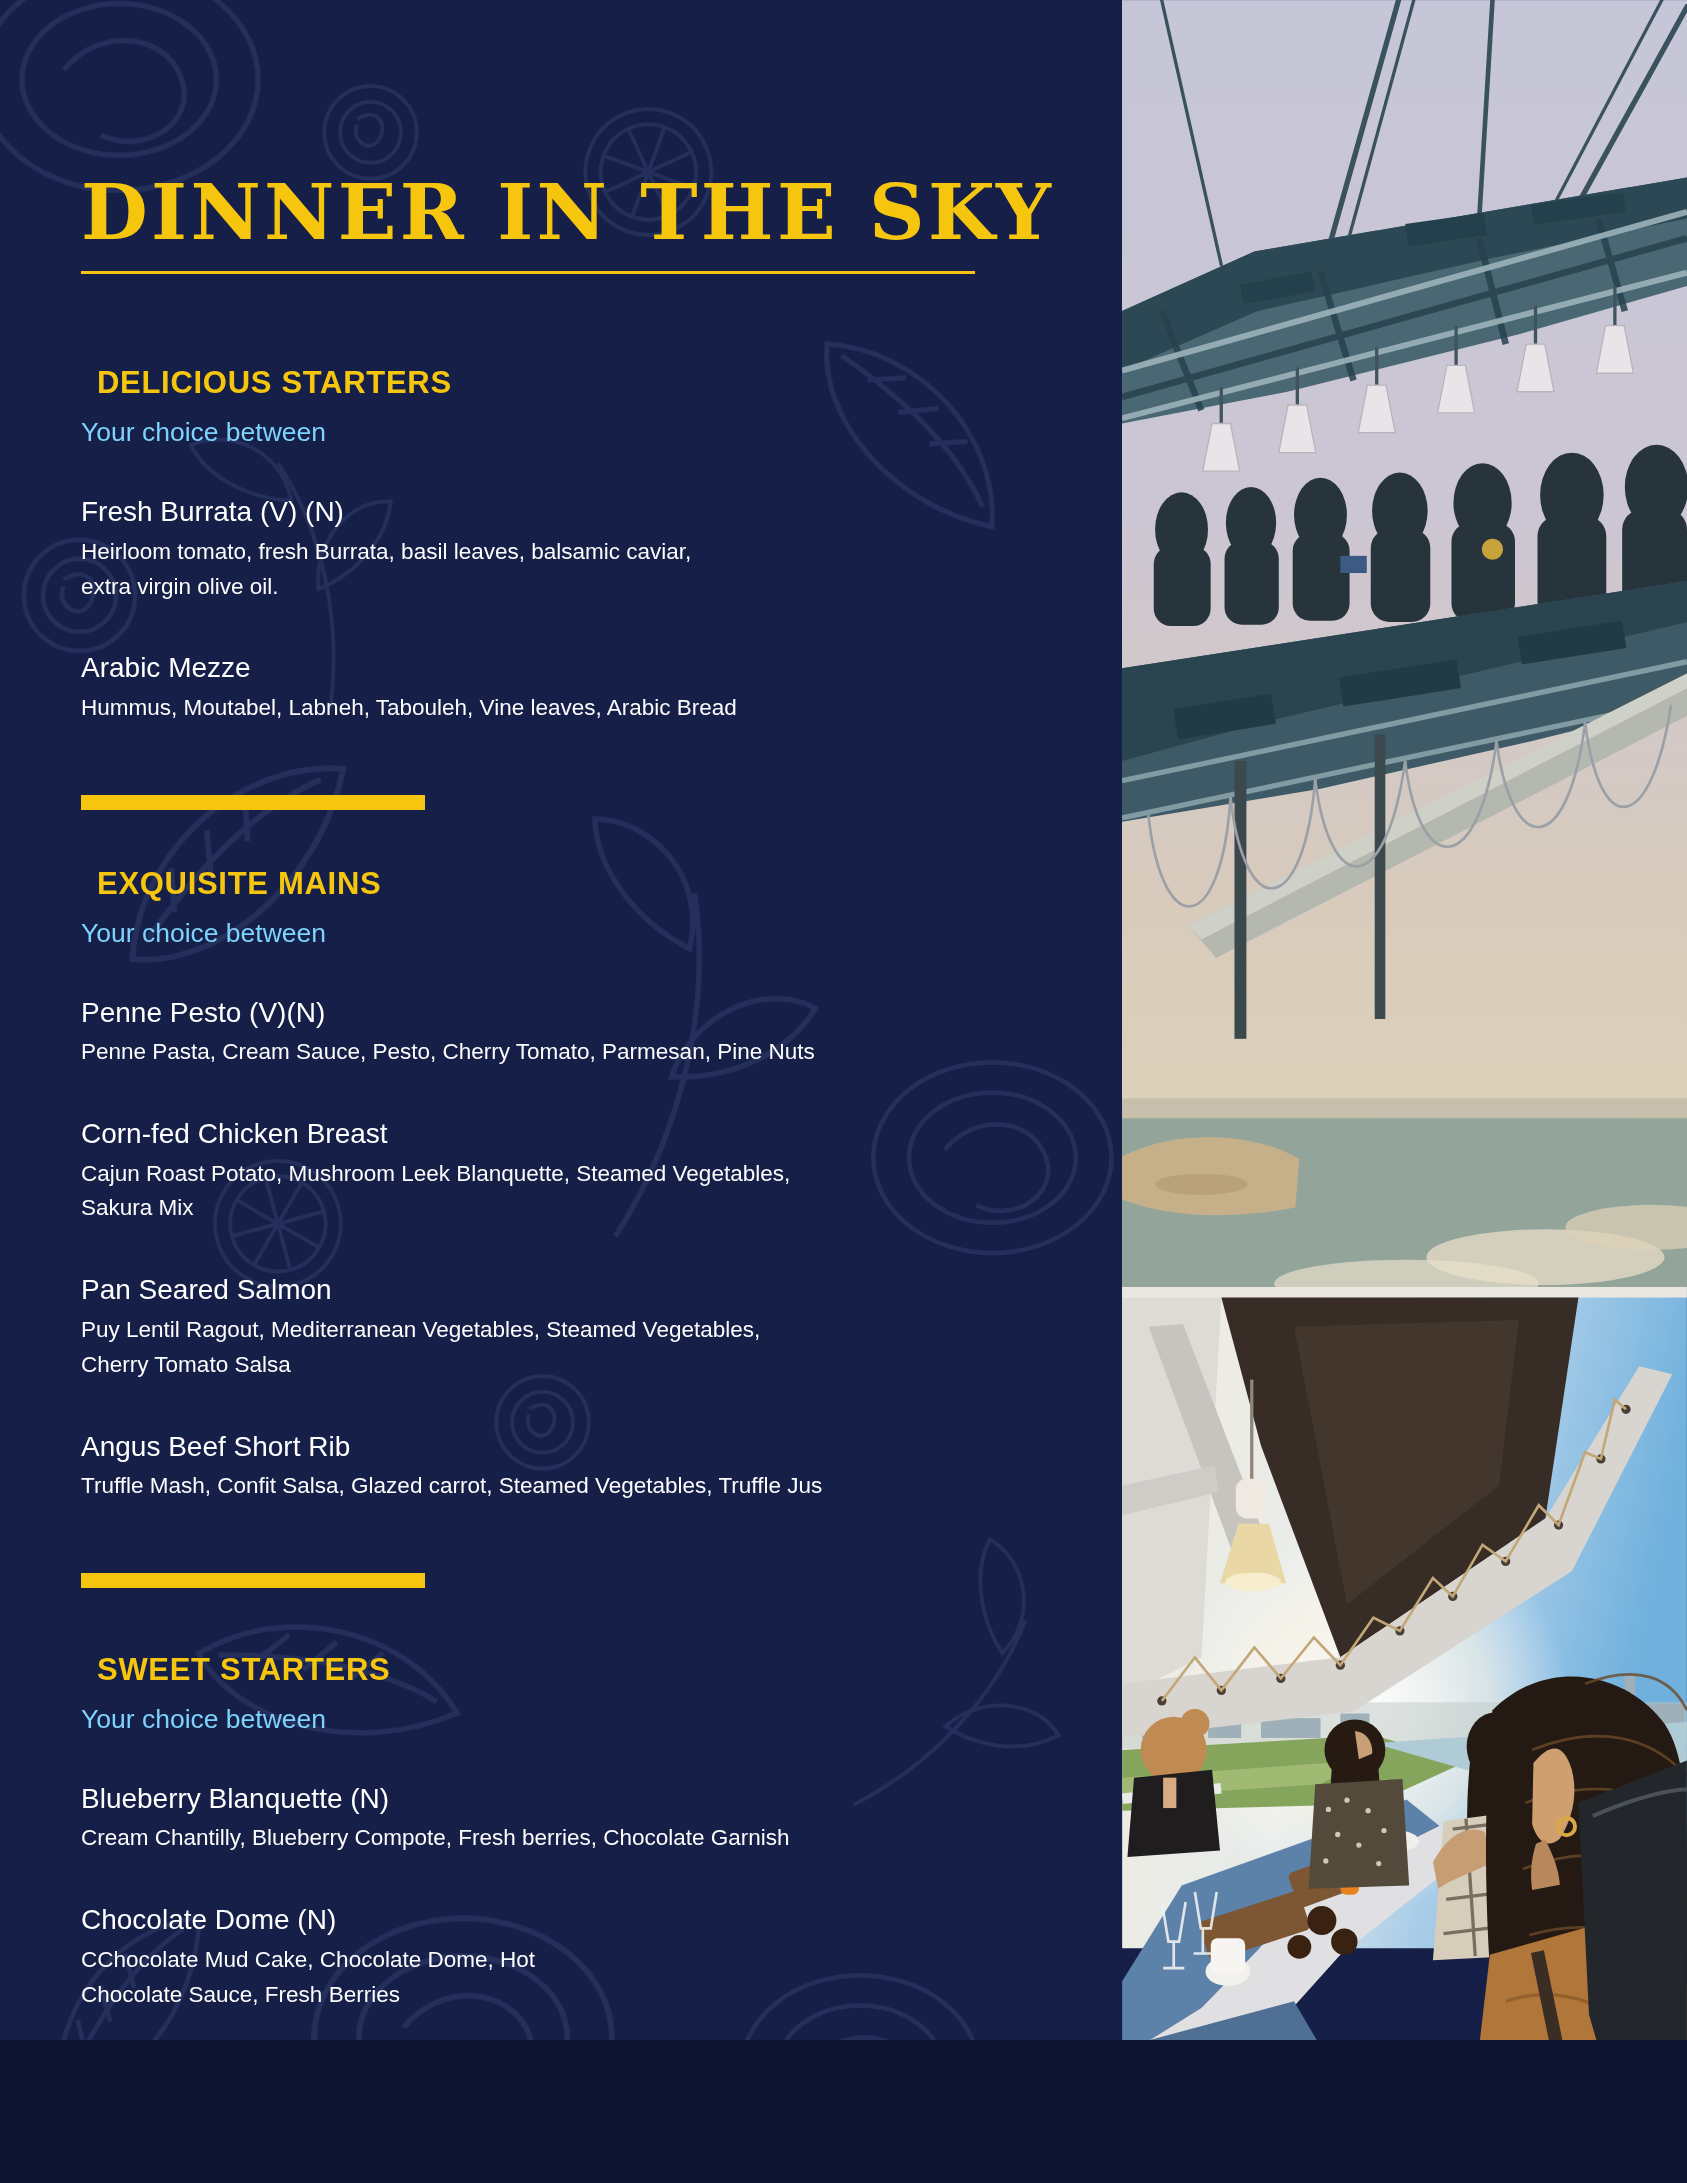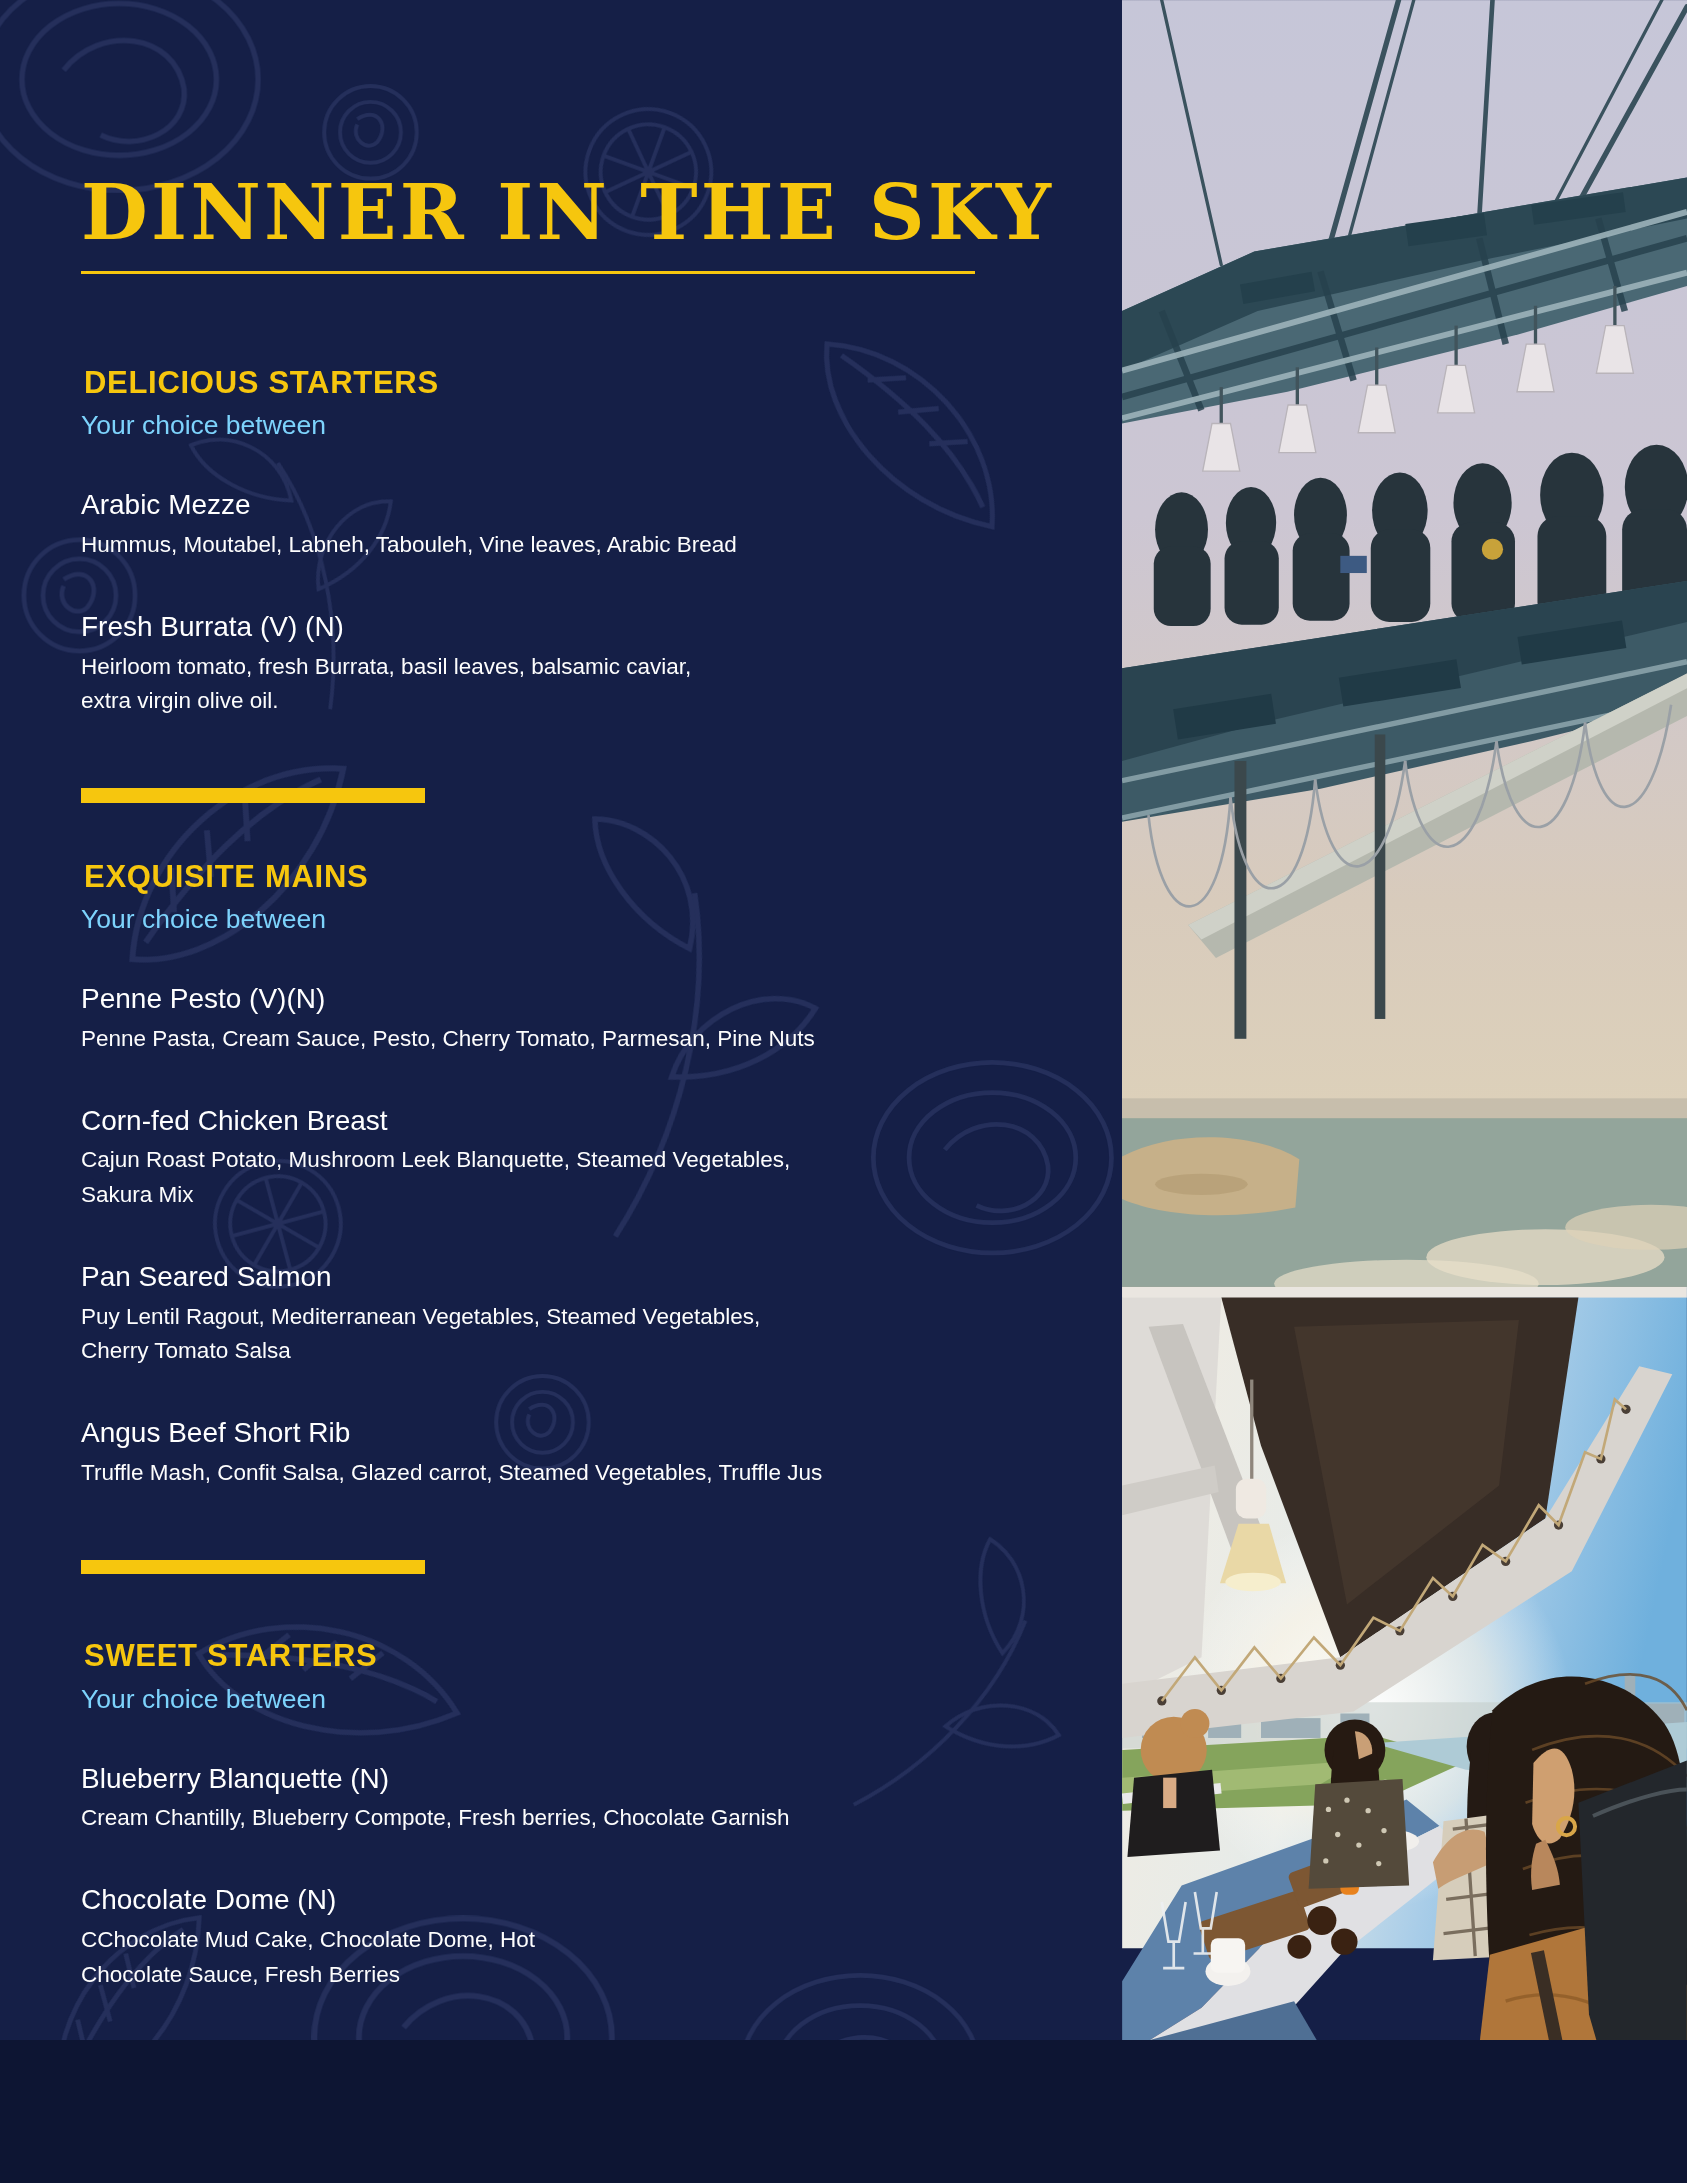--- a/index.html
+++ b/index.html
@@ -28,21 +28,21 @@
   .title-rule{
     margin-top:10.6px;
     width:894px;height:3.3px;
     background:#f6c60e;
   }
   .sec{margin:0;}
   #sec-starters{margin-top:91px;}
   #sec-mains{margin-top:56px;}
   #sec-desserts{margin-top:64px;}
   .sec h2{
-    margin:3px;
+    margin:16px;
     font-size:31px;
     font-weight:bold;
     letter-spacing:0.7px;
     color:#f6c60e;
   }
   .sub{margin:9.3px 0 0 0;font-size:26.5px;color:#7dd3fc;}
   .item{margin-top:48px;}
   .item-name{margin:0;font-size:28px;color:#ffffff;}
   .item-desc{
     margin:6.6px 0 0 0;
@@ -116,27 +116,27 @@
 
   <main class="content">
 
     <h1 class="title">DINNER IN THE SKY</h1>
     <div class="title-rule"></div>
 
     <section class="sec" id="sec-starters">
       <h2>DELICIOUS STARTERS</h2>
       <p class="sub">Your choice between</p>
       <div class="item">
-        <p class="item-name">Arabic Mezze</p>
-        <p class="item-desc">Hummus, Moutabel, Labneh, Tabouleh, Vine leaves, Arabic Bread</p>
-      </div>
-      <div class="item">
         <p class="item-name">Fresh Burrata (V) (N)</p>
         <p class="item-desc">Heirloom tomato, fresh Burrata, basil leaves, balsamic caviar,
 extra virgin olive oil.</p>
+      </div>
+      <div class="item">
+        <p class="item-name">Arabic Mezze</p>
+        <p class="item-desc">Hummus, Moutabel, Labneh, Tabouleh, Vine leaves, Arabic Bread</p>
       </div>
     </section>
 
     <div class="divider"></div>
 
     <section class="sec" id="sec-mains">
       <h2>EXQUISITE MAINS</h2>
       <p class="sub">Your choice between</p>
       <div class="item">
         <p class="item-name">Penne Pesto (V)(N)</p>

